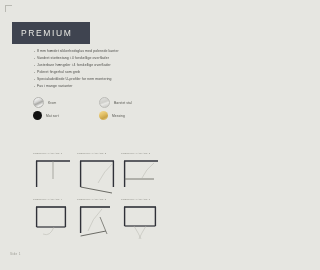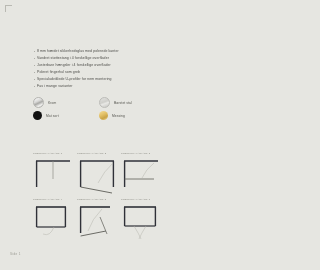--- a/index.html
+++ b/index.html
@@ -89,20 +89,23 @@
     font-size:3px;color:#9a9a92;letter-spacing:0.4px;
   }
 </style>
 </head>
 <body>
 
 <div class="page">
 
   <div class="corner-mark"></div>
 
+  <div class="banner">
+    <div class="banner-title">PREMIUM</div>
+  </div>
 
   <div class="features">
     <div class="feature">
       <span class="dash">-</span>
       <span>8 mm hærdet sikkerhedsglas med polerede kanter</span>
     </div>
     <div class="feature">
       <span class="dash">-</span>
       <span>Vandret støttestang i 4 forskellige overflader</span>
     </div>

